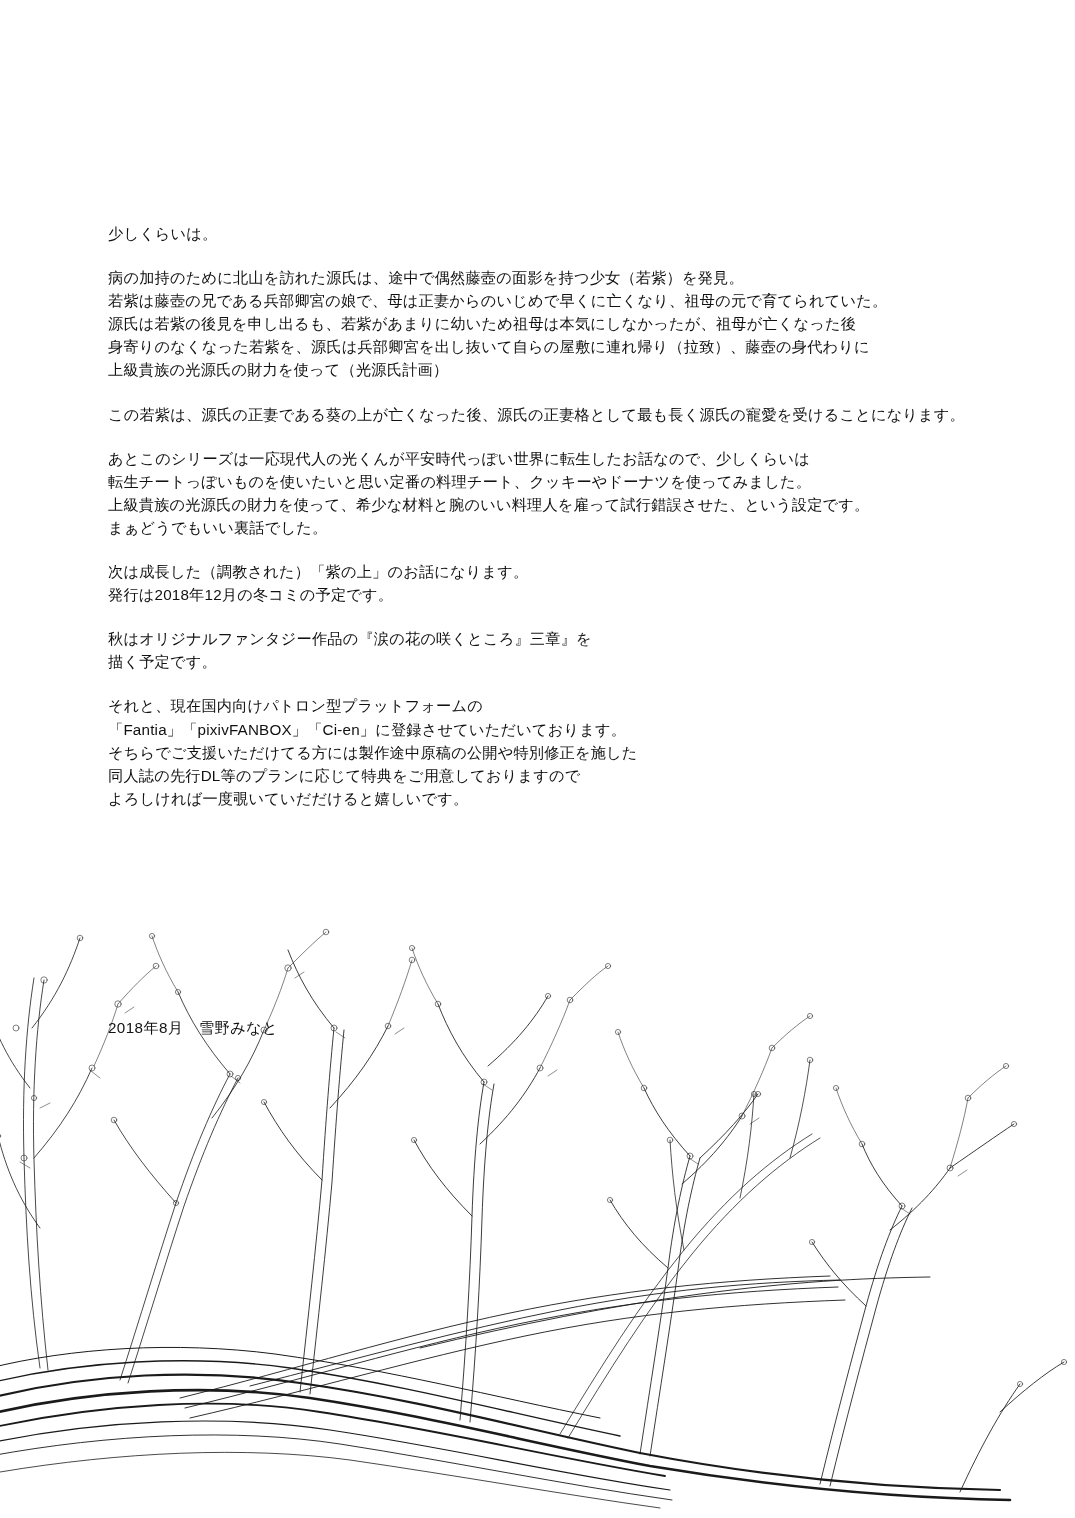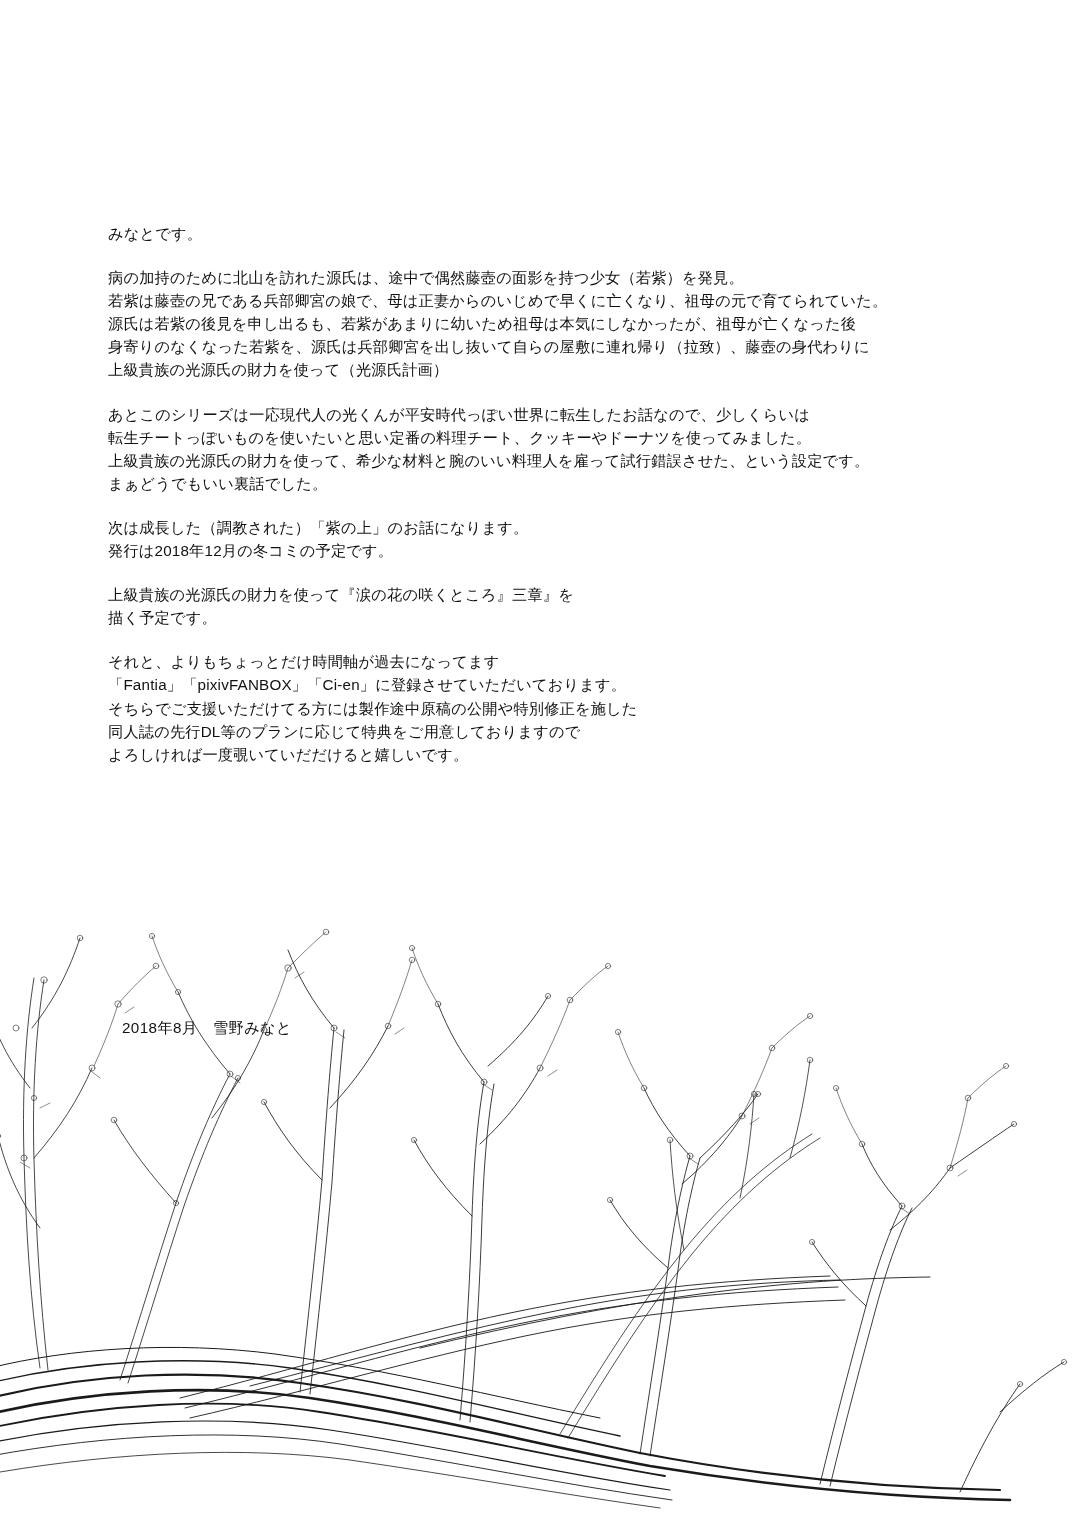--- a/index.html
+++ b/index.html
@@ -34,21 +34,21 @@
     font-size: 15.2px;
     line-height: 1.52;
     letter-spacing: 0.2px;
   }
   .para {
     margin: 0 0 21px 0;
     white-space: pre-line;
   }
   .signature {
     position: absolute;
-    left: 122px;
+    left: 108px;
     top: 1018px;
     color: #111111;
     font-size: 15.2px;
     letter-spacing: 0.4px;
   }
 </style>
 </head>
 <body>
 
 <div class="page">
@@ -214,35 +214,36 @@
           <path d="M548 608 l9 -6"></path>
         <path d="M698 696 l-9 -6"></path>
           <path d="M750 656 l9 -6"></path>
         <path d="M910 746 l-9 -6"></path>
           <path d="M958 708 l9 -6"></path>
       </g>
     </g>
   </svg>
 
   <div class="afterword">
-    <p class="para">みなとです。</p>
+    <p class="para">少しくらいは。</p>
     <p class="para">病の加持のために北山を訪れた源氏は、途中で偶然藤壺の面影を持つ少女（若紫）を発見。
 若紫は藤壺の兄である兵部卿宮の娘で、母は正妻からのいじめで早くに亡くなり、祖母の元で育てられていた。
 源氏は若紫の後見を申し出るも、若紫があまりに幼いため祖母は本気にしなかったが、祖母が亡くなった後
 身寄りのなくなった若紫を、源氏は兵部卿宮を出し抜いて自らの屋敷に連れ帰り（拉致）、藤壺の身代わりに
 上級貴族の光源氏の財力を使って（光源氏計画）</p>
+    <p class="para">この若紫は、源氏の正妻である葵の上が亡くなった後、源氏の正妻格として最も長く源氏の寵愛を受けることになります。</p>
     <p class="para">あとこのシリーズは一応現代人の光くんが平安時代っぽい世界に転生したお話なので、少しくらいは
 転生チートっぽいものを使いたいと思い定番の料理チート、クッキーやドーナツを使ってみました。
 上級貴族の光源氏の財力を使って、希少な材料と腕のいい料理人を雇って試行錯誤させた、という設定です。
 まぁどうでもいい裏話でした。</p>
     <p class="para">次は成長した（調教された）「紫の上」のお話になります。
 発行は2018年12月の冬コミの予定です。</p>
-    <p class="para">上級貴族の光源氏の財力を使って『涙の花の咲くところ』三章』を
+    <p class="para">秋はオリジナルファンタジー作品の『涙の花の咲くところ』三章』を
 描く予定です。</p>
-    <p class="para">それと、よりもちょっとだけ時間軸が過去になってます
+    <p class="para">それと、現在国内向けパトロン型プラットフォームの
 「Fantia」「pixivFANBOX」「Ci-en」に登録させていただいております。
 そちらでご支援いただけてる方には製作途中原稿の公開や特別修正を施した
 同人誌の先行DL等のプランに応じて特典をご用意しておりますので
 よろしければ一度覗いていだだけると嬉しいです。</p>
   </div>
 
   <div class="signature">2018年8月　雪野みなと</div>
 
 </div>
 

